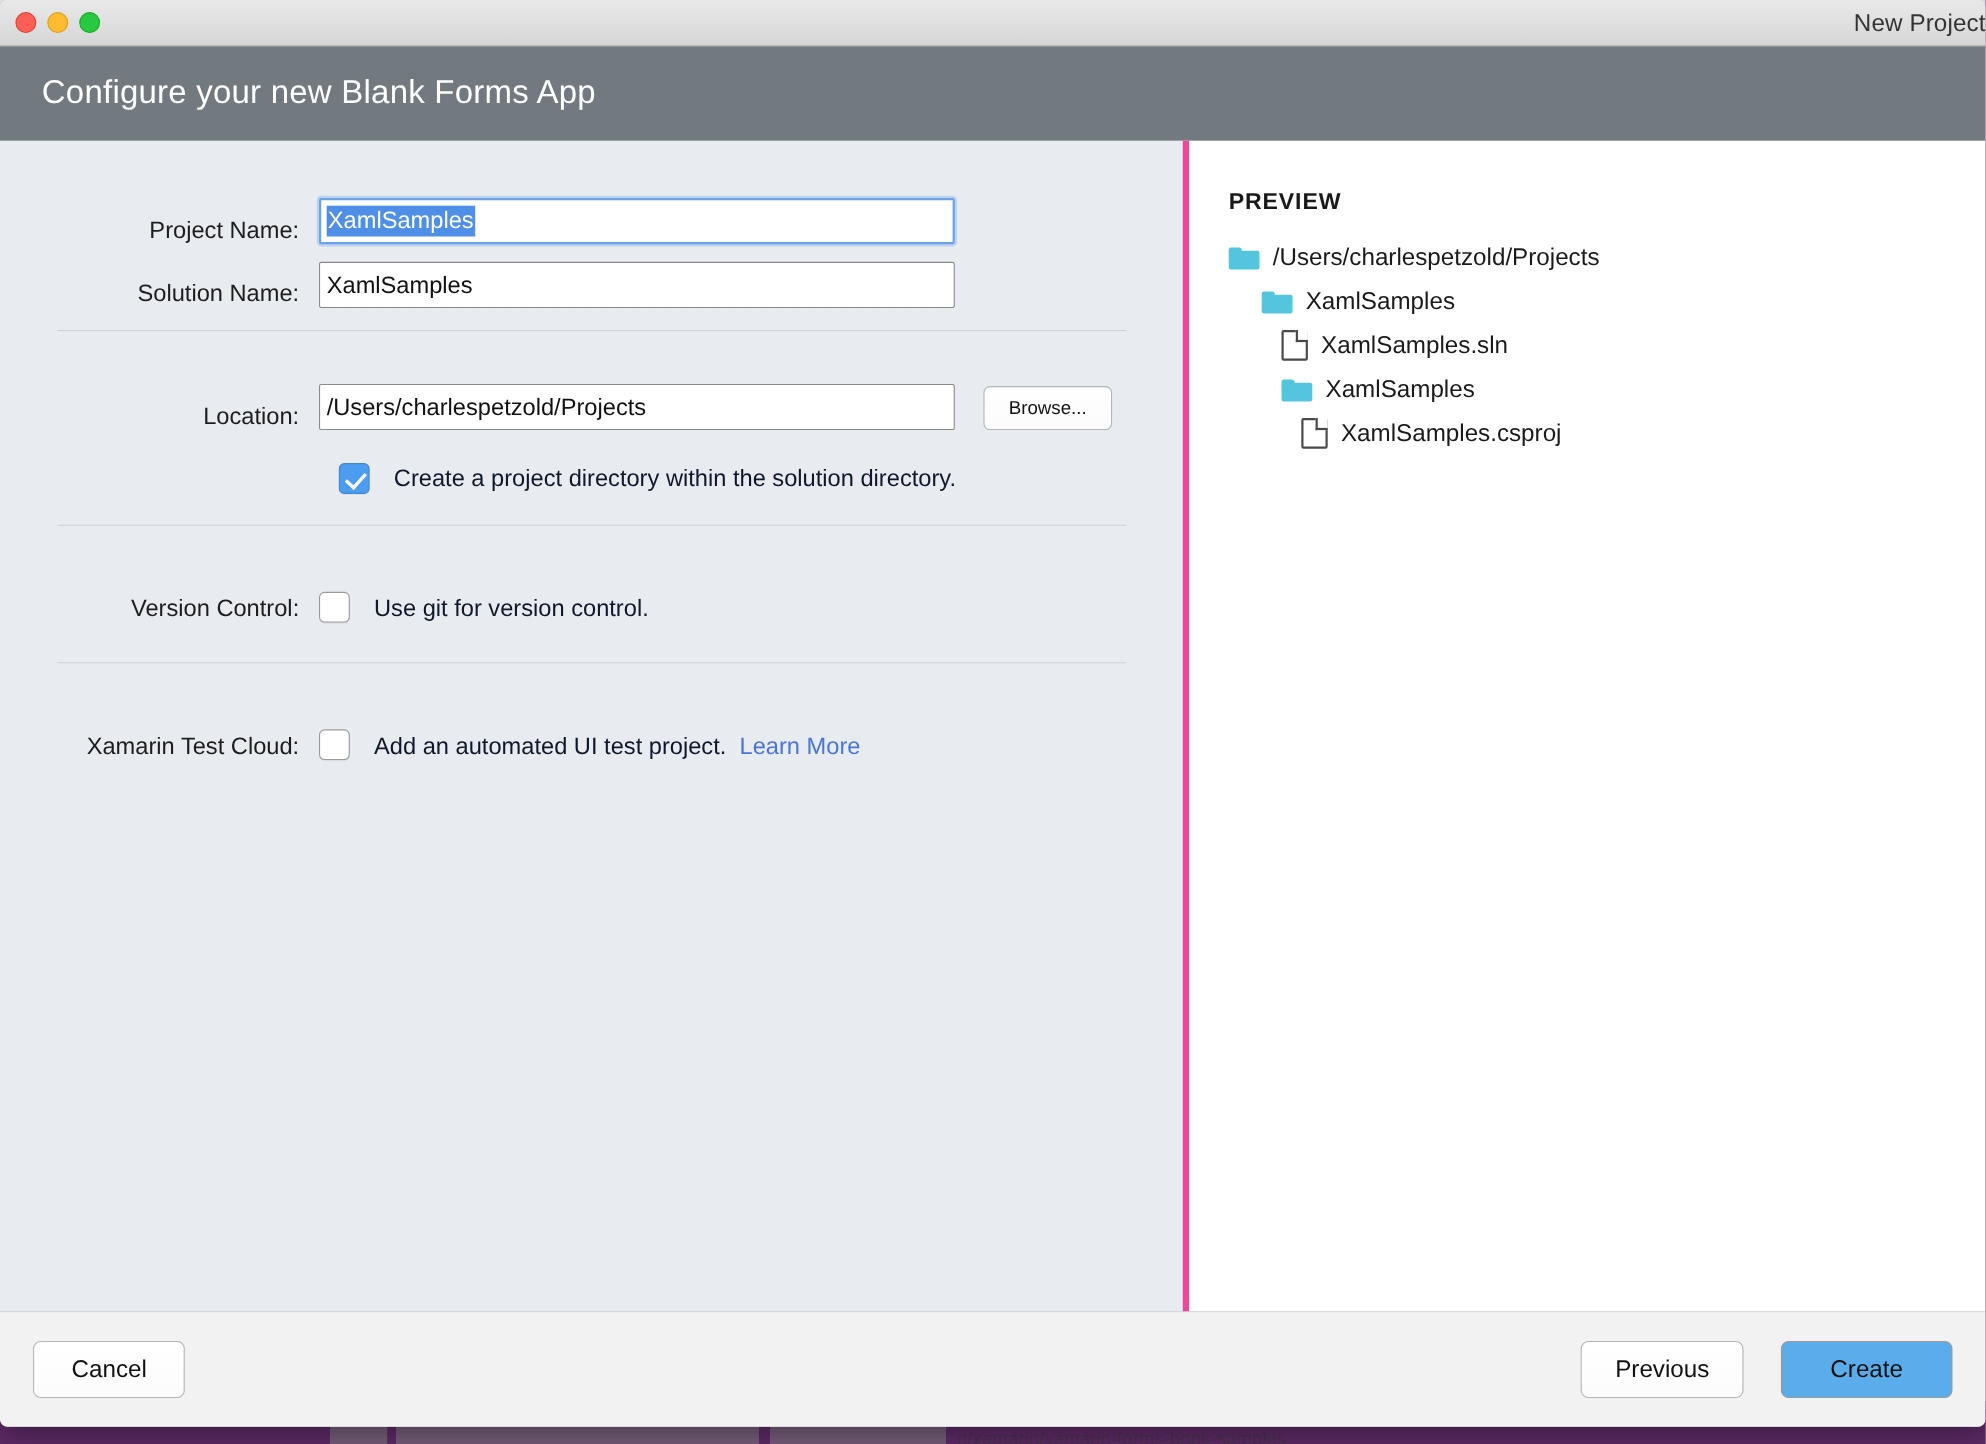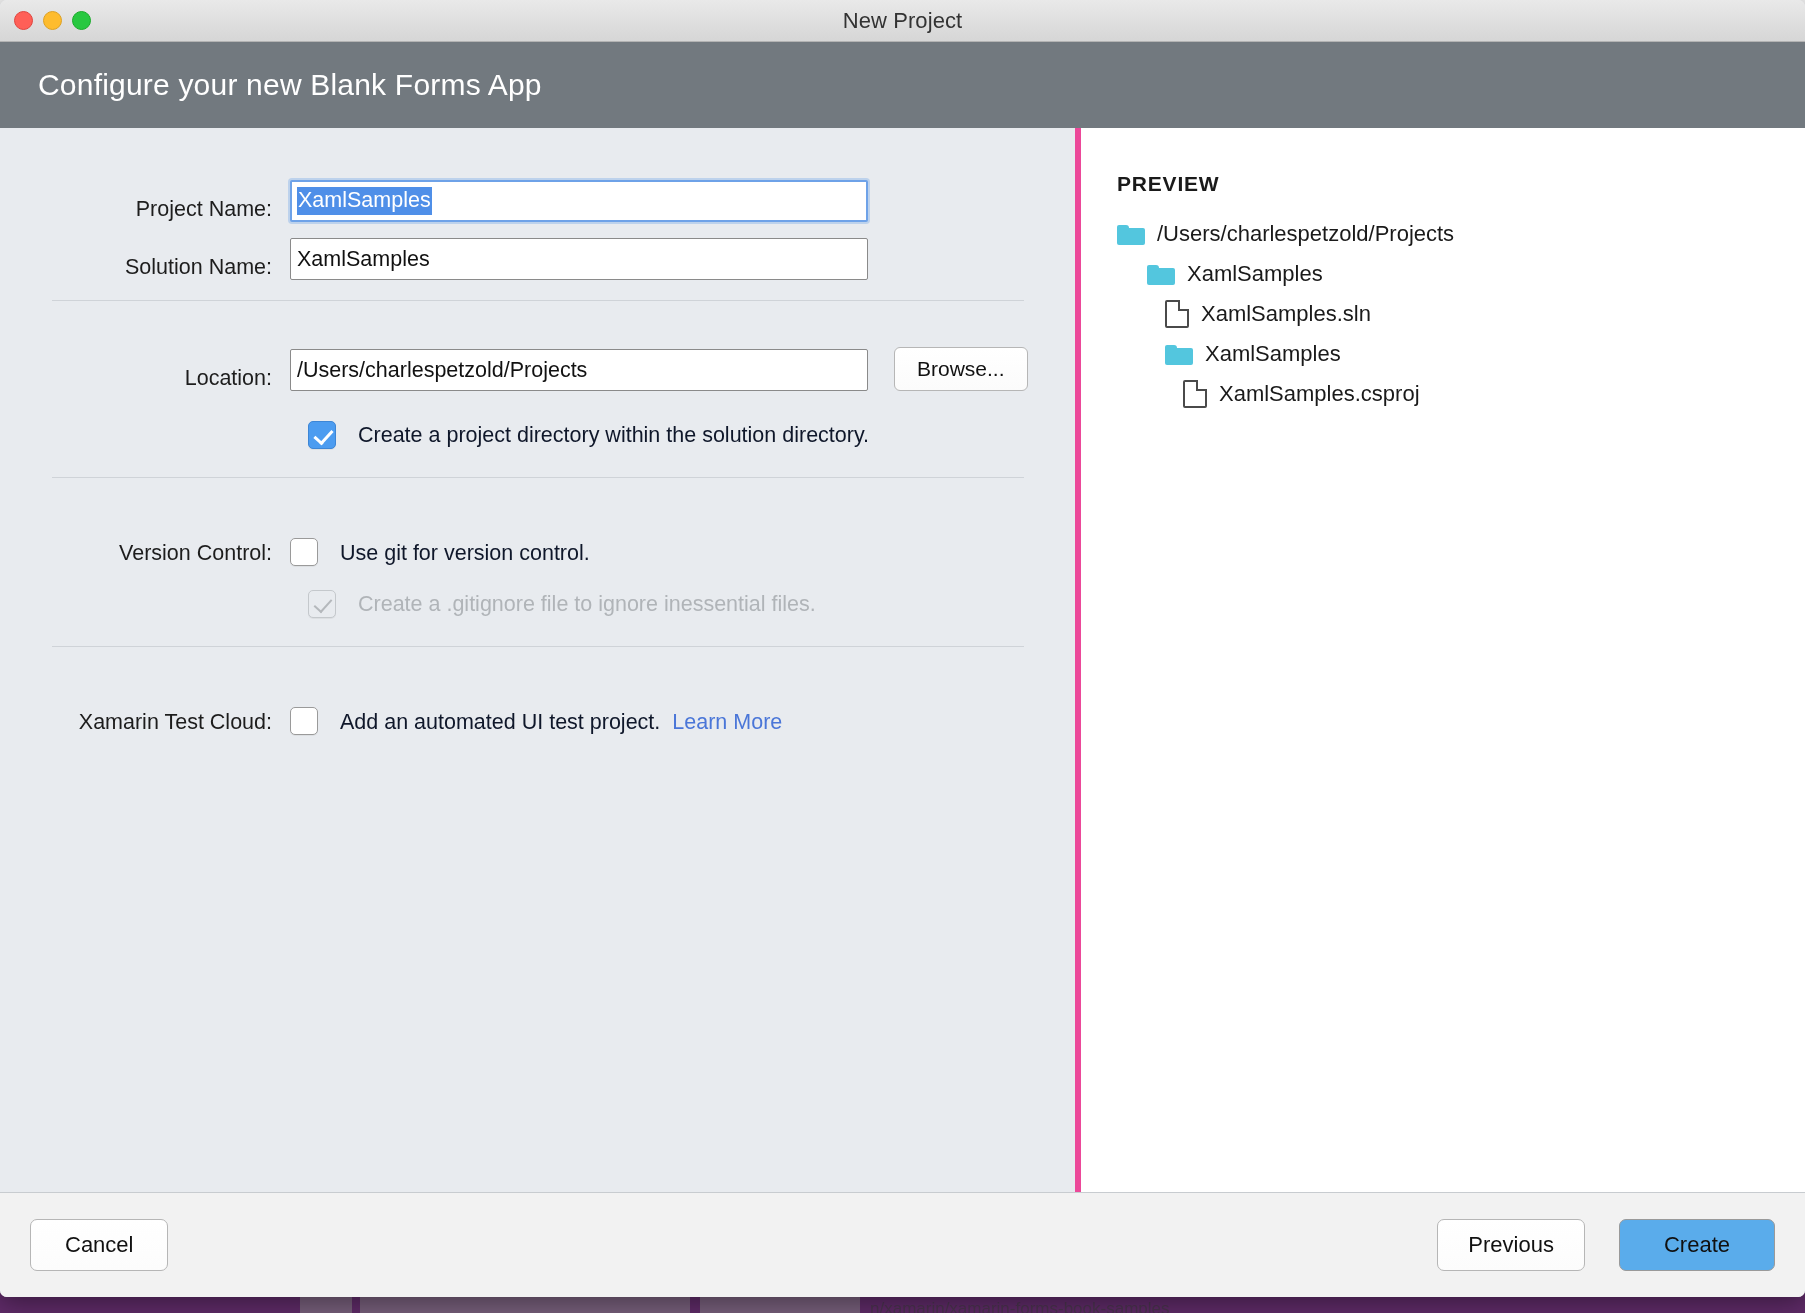--- a/index.html
+++ b/index.html
@@ -78,21 +78,21 @@
   }
   .tl {
     width: 19px; height: 19px; border-radius: 50%;
     display: block;
   }
   .tl-red    { background: #ff5f57; border: 1px solid #e0443e; }
   .tl-yellow { background: #febc2e; border: 1px solid #dea123; }
   .tl-green  { background: #28c840; border: 1px solid #1aab29; }
   #window-title {
     width: 100%;
-    text-align: center;
+    text-align: right;
     font-size: 22px;
     color: #333;
     letter-spacing: .1px;
   }
 
   
   #header {
     flex: none;
     height: 86px;
     background: #72797f;
@@ -172,21 +172,21 @@
   }
 
   .divider {
     height: 1px;
     background: #cfd3d8;
     width: 972px;
     margin: 20px 0 20px 52px;
   }
 
   .btn {
-    font-size: 21px;
+    font-size: 17px;
     color: #111;
     background: linear-gradient(180deg,#ffffff,#fbfbfb);
     border: 1px solid #b6b6b6;
     border-radius: 6px;
     padding: 9px 22px;
     cursor: default;
     font-family: "Liberation Sans", sans-serif;
   }
   #browse-button { margin-left: 26px; }
 
@@ -413,24 +413,20 @@
       <div class="grid">
 
         <div class="row">
           <div class="lbl">Version Control:</div>
           <span class="cbox"></span>
           <span class="cbtext">Use git for version control.</span>
         </div>
 
         <div style="height:16px"></div>
 
-        <div class="cbrow">
-          <span class="cbox disabled"></span>
-          <span class="cbtext disabled">Create a .gitignore file to ignore inessential files.</span>
-        </div>
       </div>
 
       <div class="divider"></div>
       <div style="height:24px"></div>
 
       <div class="grid">
         <div class="row">
           <div class="lbl">Xamarin Test Cloud:</div>
           <span class="cbox"></span>
           <span class="cbtext">Add an automated UI test project.</span>

